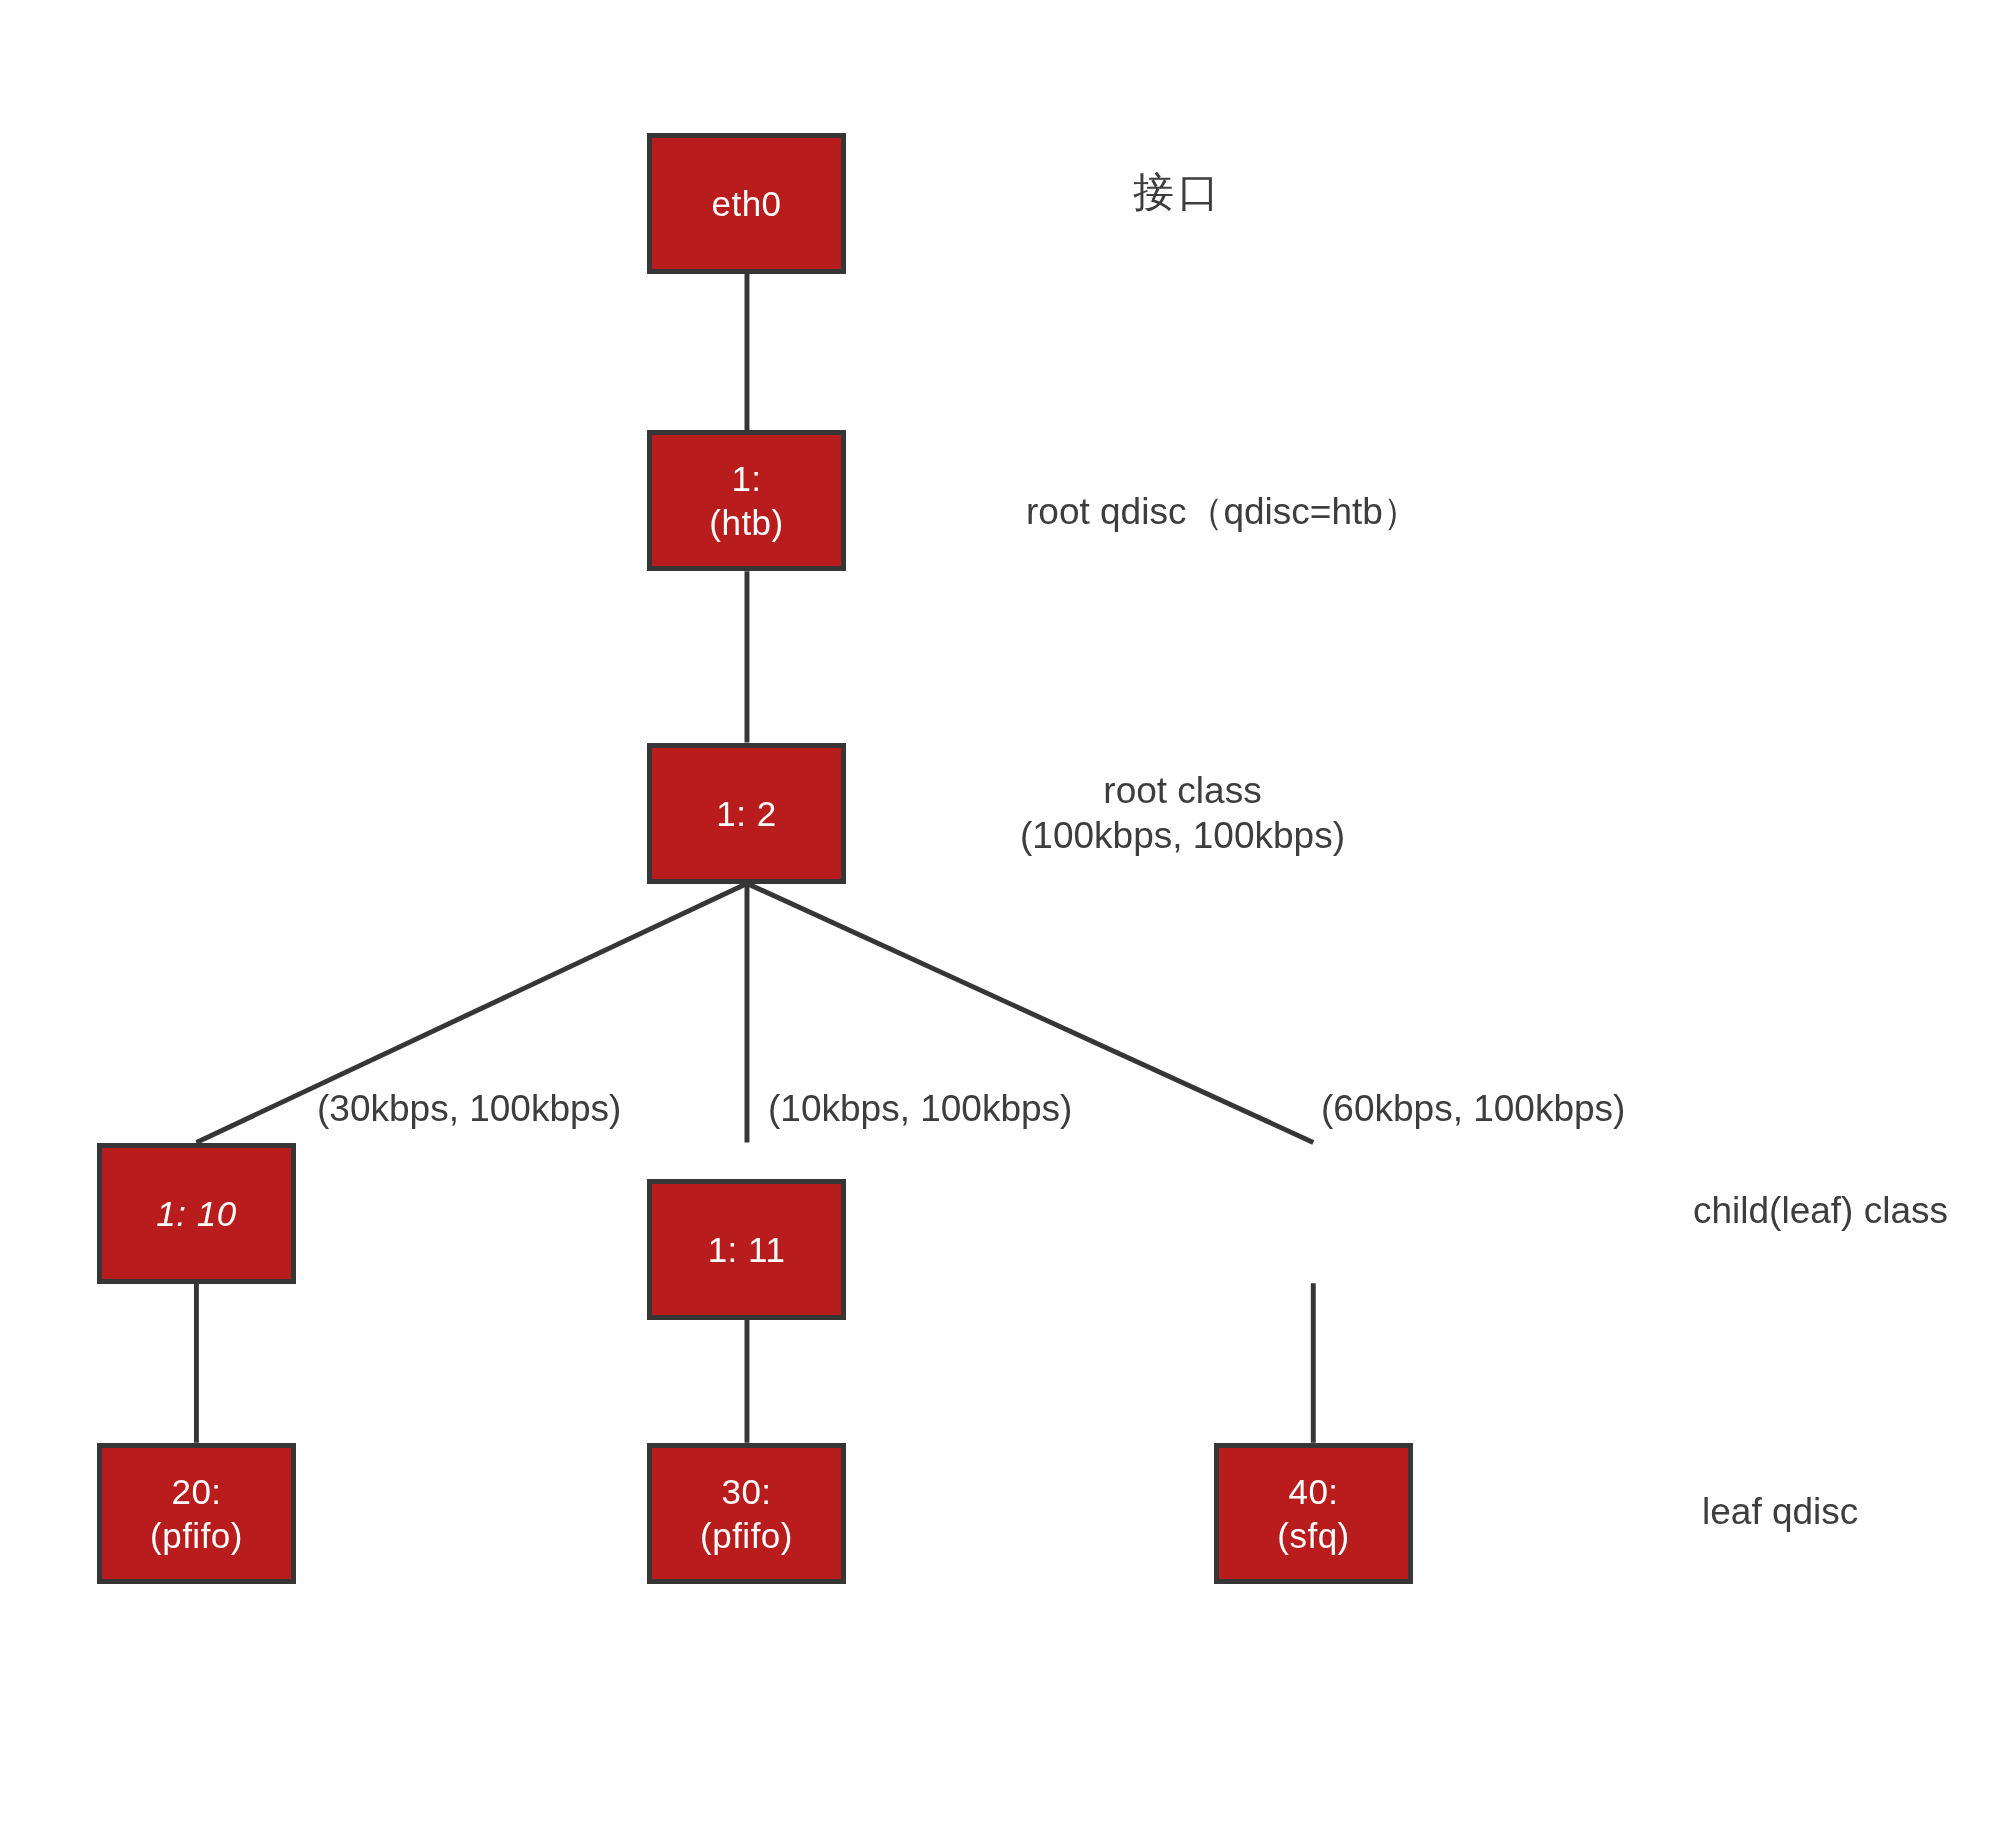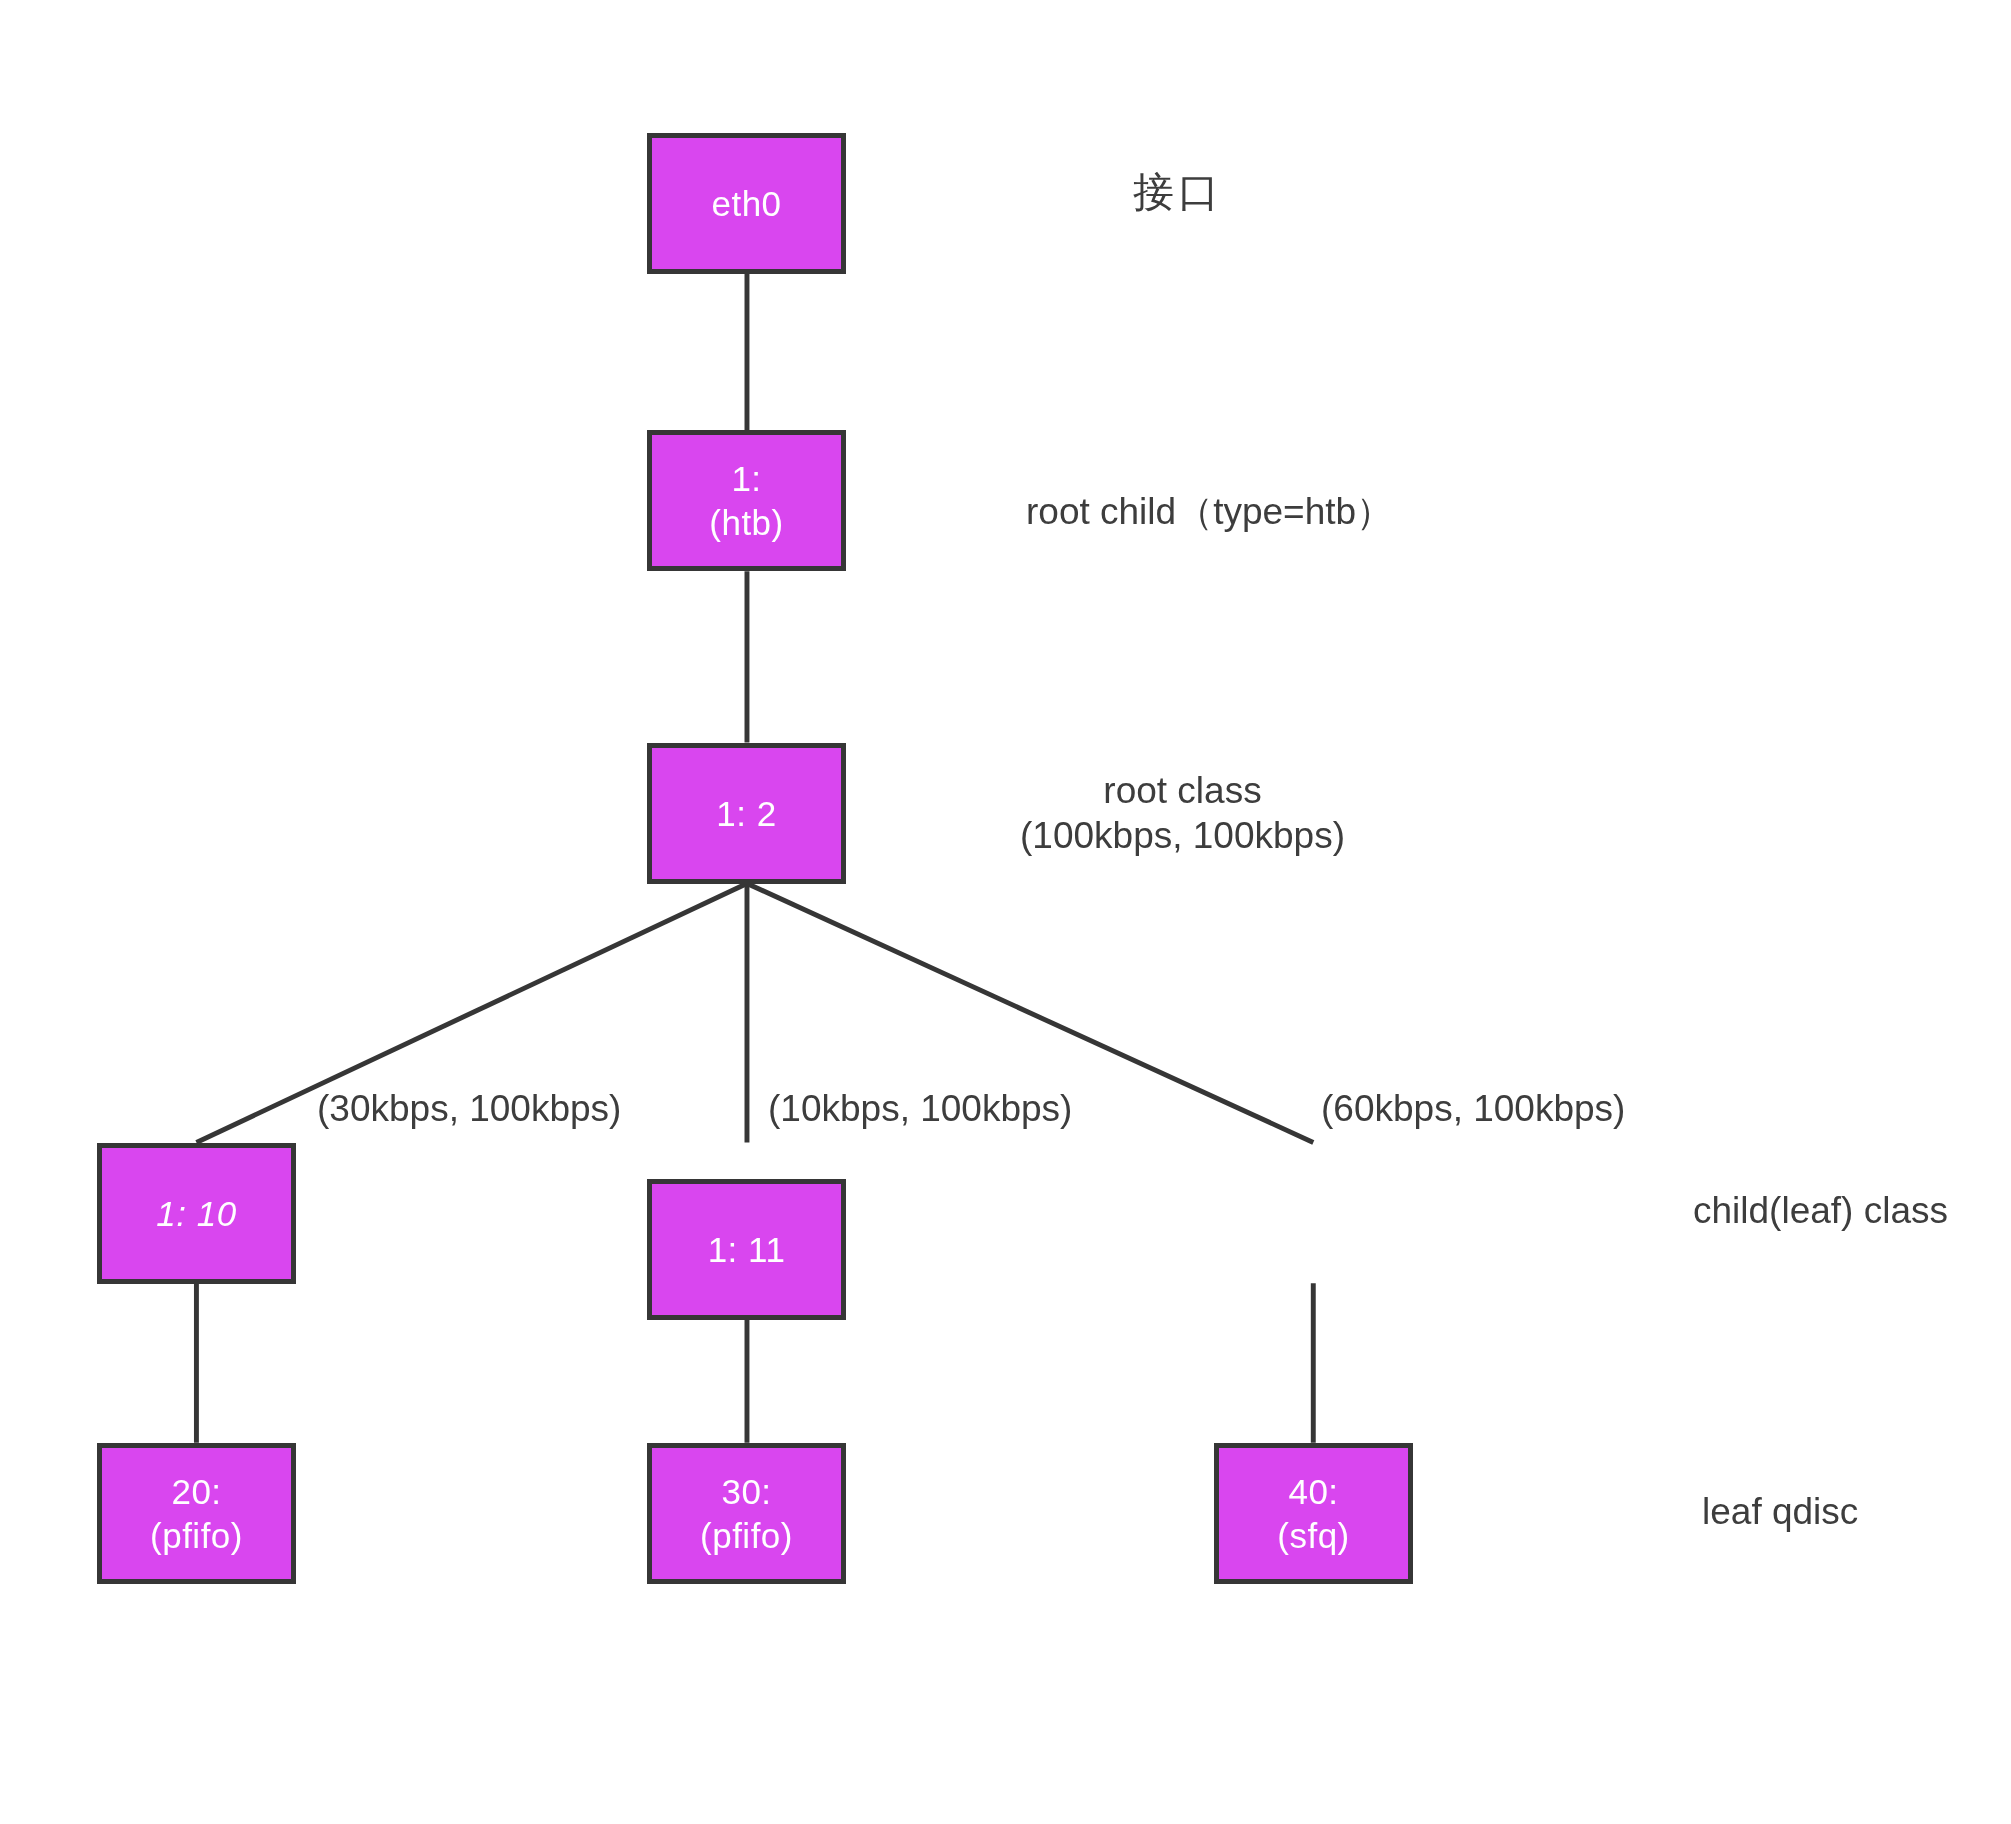--- a/index.html
+++ b/index.html
@@ -23,21 +23,21 @@
   }
   svg.wires line {
     stroke: #363636;
     stroke-width: 5;
   }
   .node {
     position: absolute;
     width: 199px;
     height: 141px;
     box-sizing: border-box;
-    background: #d946ef;
+    background: #b91c1c;
     border: 5.9px solid #363636;
     display: flex;
     flex-direction: column;
     align-items: center;
     justify-content: center;
     color: #ffffff;
     font-size: 35px;
     font-weight: 500;
     line-height: 1.25;
     text-align: center;
@@ -125,21 +125,21 @@
     <span>(pfifo)</span>
   </div>
 
   <div class="node node-q40">
     <span>40:</span>
     <span>(sfq)</span>
   </div>
 
   <div class="side-label lbl-interface">接口</div>
 
-  <div class="side-label lbl-root-qdisc">root child（type=htb）</div>
+  <div class="side-label lbl-root-qdisc">root qdisc（qdisc=htb）</div>
 
   <div class="side-label lbl-root-class">
     <div>root class</div>
     <div>(100kbps, 100kbps)</div>
   </div>
 
   <div class="side-label lbl-child-class">child(leaf) class</div>
 
   <div class="side-label lbl-leaf-qdisc">leaf qdisc</div>
 

